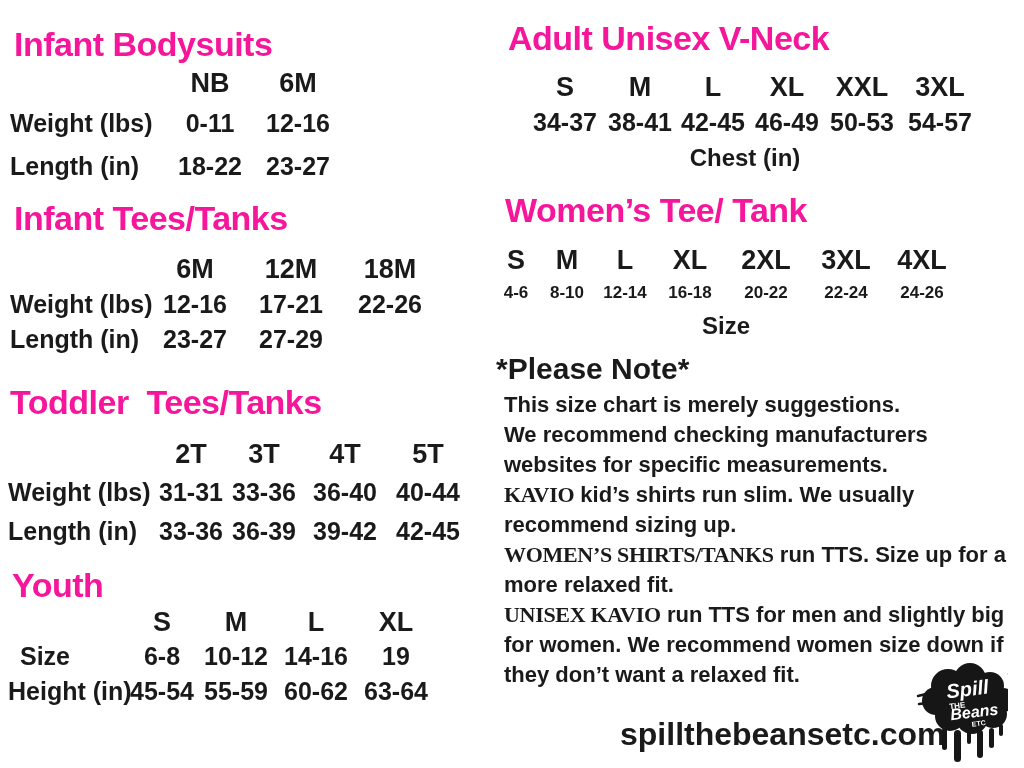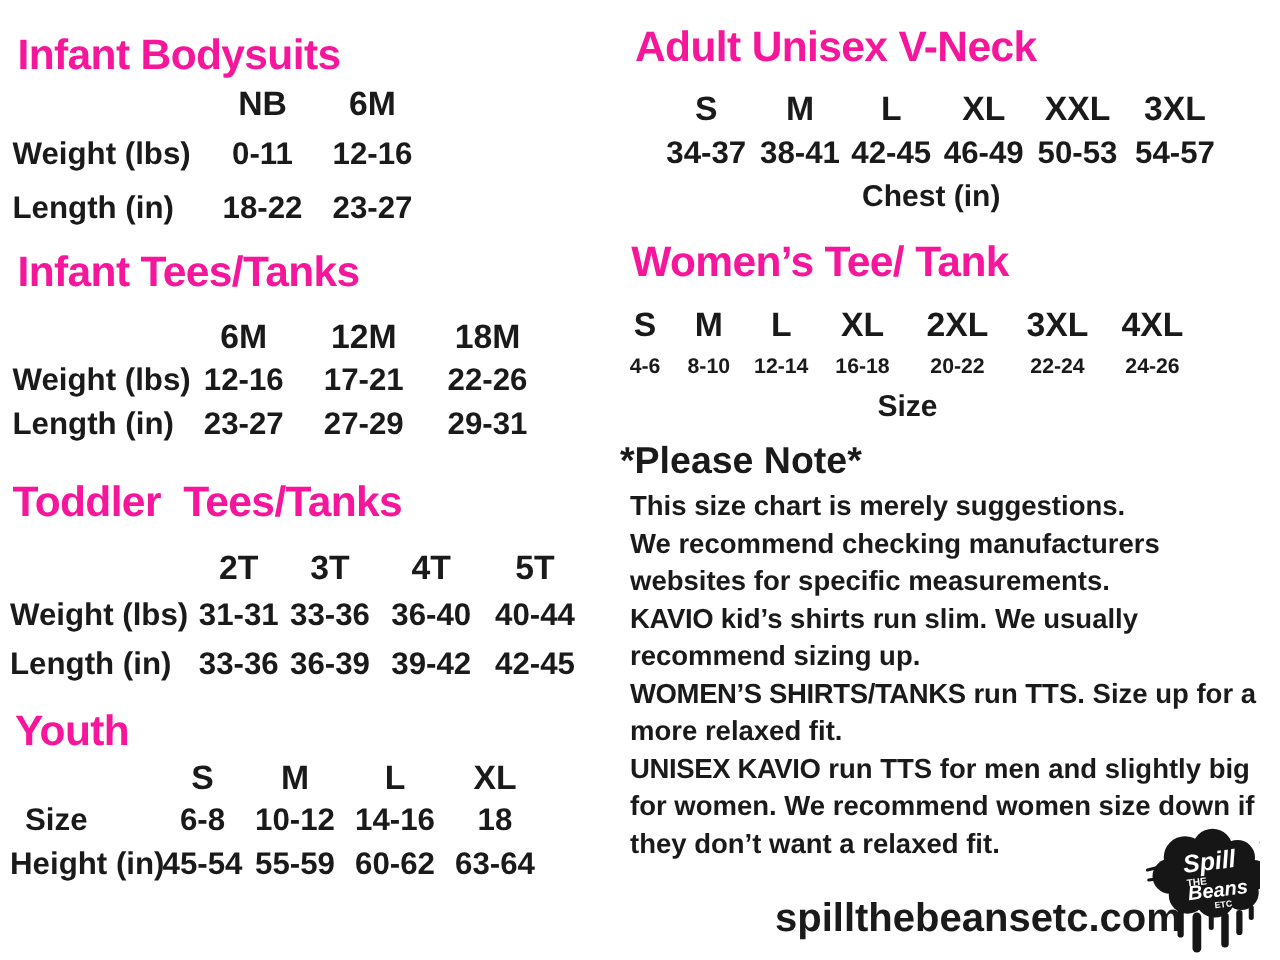--- a/index.html
+++ b/index.html
@@ -14,21 +14,21 @@
   .tbl{ position:absolute; display:grid; }
   .c{ display:flex; align-items:center; justify-content:center;
       font-size:25px; white-space:nowrap; }
   .hd{ font-size:27px; }
   .lab{ justify-content:flex-start; }
   .sm{ font-size:17px; }
   .axis{ position:absolute; text-align:center; font-size:24px; }
   .notes-title{ position:absolute; font-size:30px; }
   .notes{ position:absolute; width:508px; font-size:22px; line-height:30px; }
   .note{ margin:0; }
-  .nb{ font-family:Liberation Sans, sans-serif; letter-spacing:-0.3px; }
+  .nb{ font-family:Liberation Serif, serif; letter-spacing:-0.3px; }
   .site{ position:absolute; font-size:32px; text-align:right; white-space:nowrap; }
   .logo{ position:absolute; }
   .logo text{ font-family:"Liberation Sans",sans-serif; font-weight:700; fill:#ffffff; }
 </style>
 </head>
 <body>
 
 <div class="page">
 
   <div class="title" style="left:14px;top:26px">Infant Bodysuits</div>
@@ -50,21 +50,20 @@
     <div class="c hd">6M</div>
     <div class="c hd">12M</div>
     <div class="c hd">18M</div>
     <div class="c lab">Weight (lbs)</div>
     <div class="c">12-16</div>
     <div class="c">17-21</div>
     <div class="c">22-26</div>
     <div class="c lab">Length (in)</div>
     <div class="c">23-27</div>
     <div class="c">27-29</div>
-    <div class="c">29-31</div>
   </div>
 
   <div class="title" style="left:10px;top:384px">Toddler  Tees/Tanks</div>
   <div class="tbl" style="left:8px;top:436px;grid-template-columns:148px 70px 76px 86px 80px;grid-template-rows:36px 40px 38px">
     <div class="c"></div>
     <div class="c hd">2T</div>
     <div class="c hd">3T</div>
     <div class="c hd">4T</div>
     <div class="c hd">5T</div>
     <div class="c lab">Weight (lbs)</div>
@@ -83,21 +82,21 @@
   <div class="tbl" style="left:8px;top:606px;grid-template-columns:120px 68px 80px 80px 80px;grid-template-rows:32px 36px 34px">
     <div class="c"></div>
     <div class="c hd">S</div>
     <div class="c hd">M</div>
     <div class="c hd">L</div>
     <div class="c hd">XL</div>
     <div class="c lab" style="padding-left:12px">Size</div>
     <div class="c">6-8</div>
     <div class="c">10-12</div>
     <div class="c">14-16</div>
-    <div class="c">18</div>
+    <div class="c">19</div>
     <div class="c lab">Height (in)</div>
     <div class="c">45-54</div>
     <div class="c">55-59</div>
     <div class="c">60-62</div>
     <div class="c">63-64</div>
   </div>
 
   <div class="title" style="left:508px;top:20px">Adult Unisex V-Neck</div>
   <div class="tbl" style="left:528px;top:70px;grid-template-columns:74px 76px 70px 78px 72px 84px;grid-template-rows:34px 36px">
     <div class="c hd">S</div>

